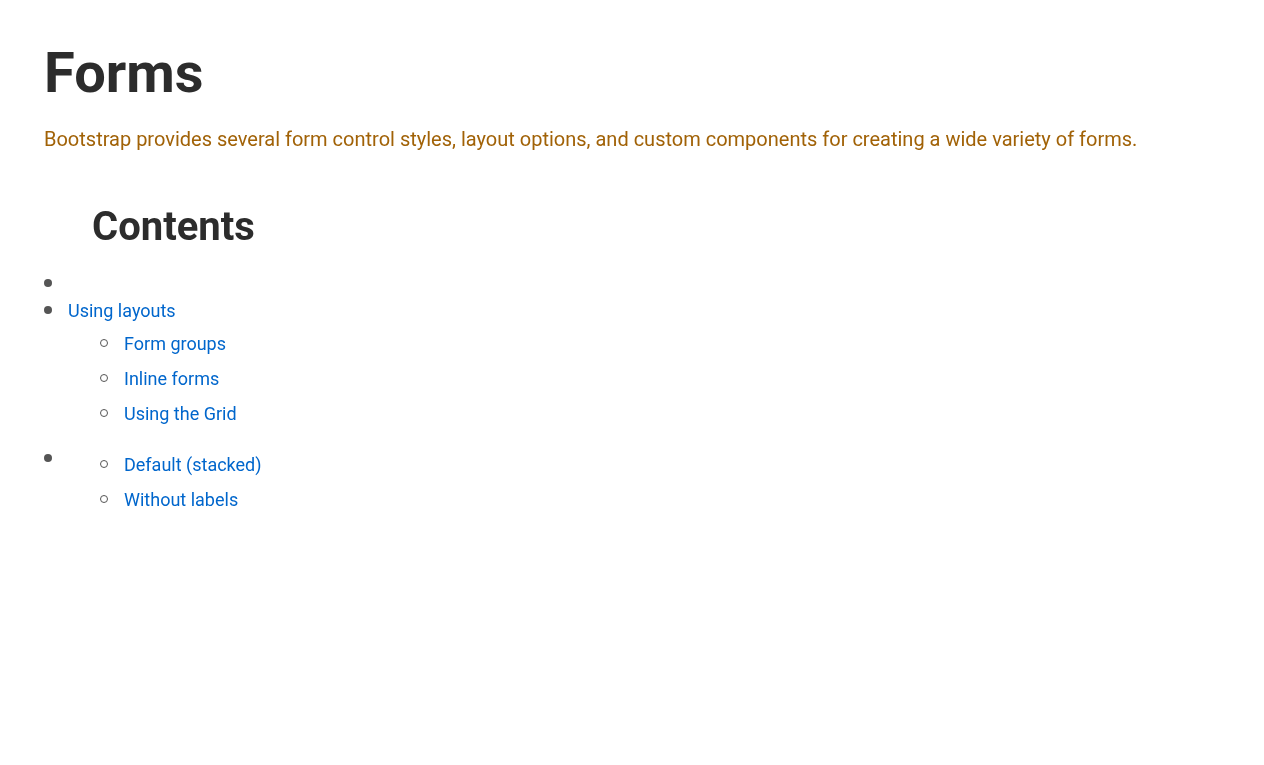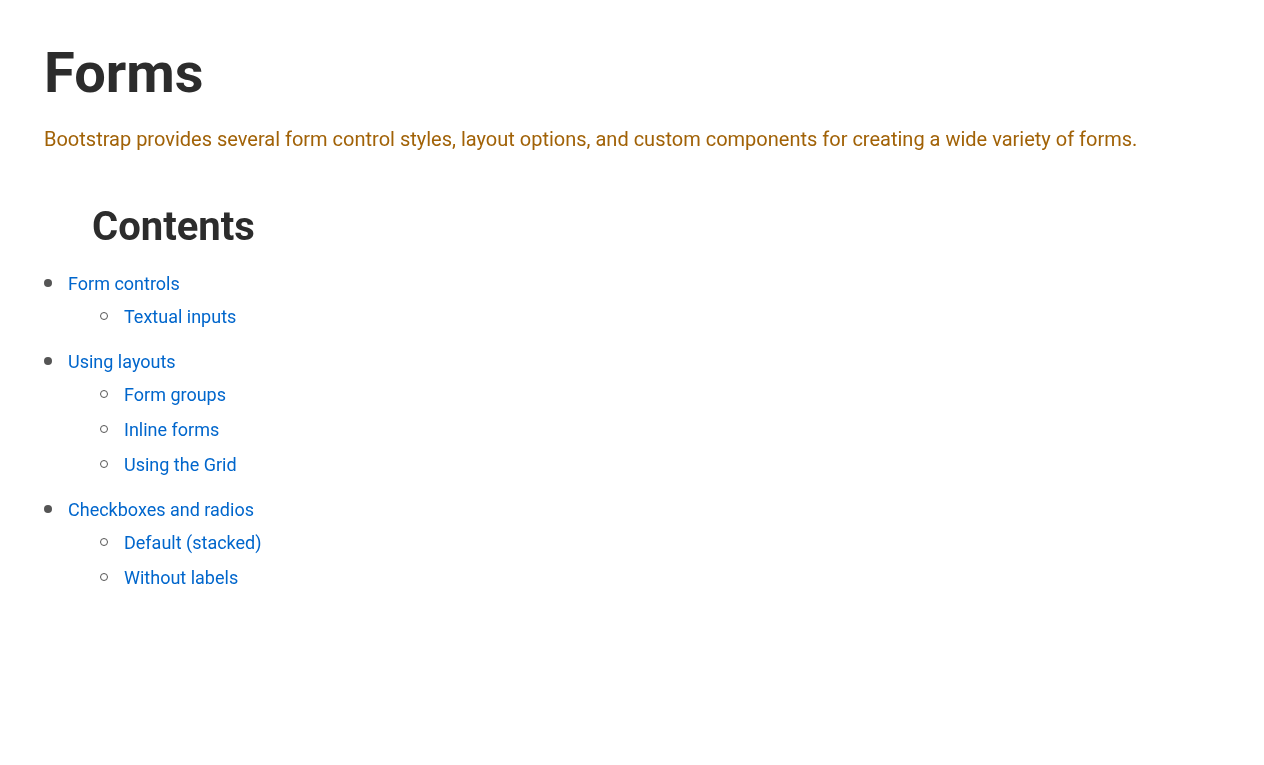--- a/index.html
+++ b/index.html
@@ -110,29 +110,20 @@
 
 <h1 class="page-title">Forms</h1>
 <p class="page-description">Bootstrap provides several form control styles, layout options, and custom components for creating a wide variety of forms.</p>
 
 <h2 class="contents-title">Contents</h2>
 
 <ul class="contents-list">
 
   <li class="list-item">
     <span class="bullet-filled"></span>
-    <div>
-      <a class="top-level-link" href="#form-controls">Form controls</a>
-      <ul class="sub-list">
-        <li class="list-item">
-          <span class="bullet-open"></span>
-          <a class="sub-link" href="#textual-inputs">Textual inputs</a>
-        </li>
-      </ul>
-    </div>
   </li>
 
   <li class="list-item">
     <span class="bullet-filled"></span>
     <div>
       <a class="top-level-link" href="#form-layouts">Using layouts</a>
       <ul class="sub-list">
         <li class="list-item">
           <span class="bullet-open"></span>
           <a class="sub-link" href="#form-groups">Form groups</a>
@@ -145,21 +136,20 @@
           <span class="bullet-open"></span>
           <a class="sub-link" href="#using-the-grid">Using the Grid</a>
         </li>
       </ul>
     </div>
   </li>
 
   <li class="list-item">
     <span class="bullet-filled"></span>
     <div>
-      <a class="top-level-link" href="#checkboxes-and-radios">Checkboxes and radios</a>
       <ul class="sub-list">
         <li class="list-item">
           <span class="bullet-open"></span>
           <a class="sub-link" href="#default-stacked">Default (stacked)</a>
         </li>
         <li class="list-item">
           <span class="bullet-open"></span>
           <a class="sub-link" href="#without-labels">Without labels</a>
         </li>
       </ul>

